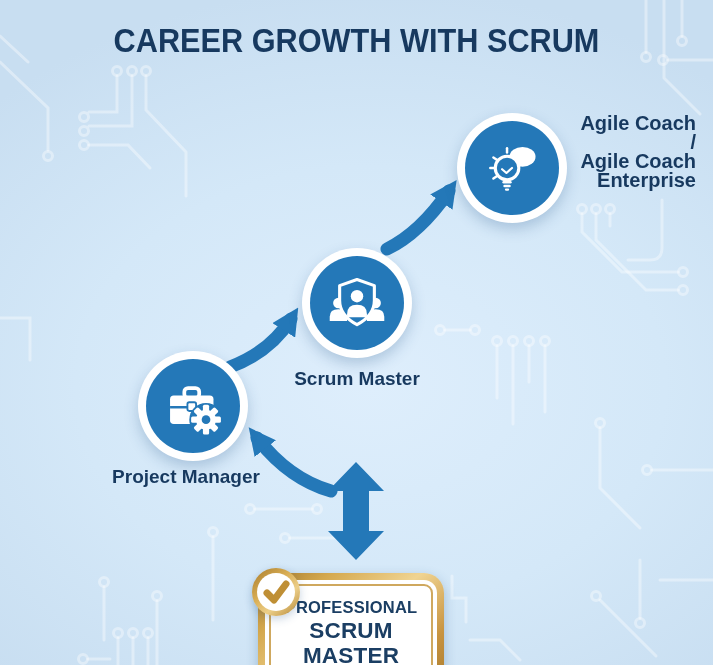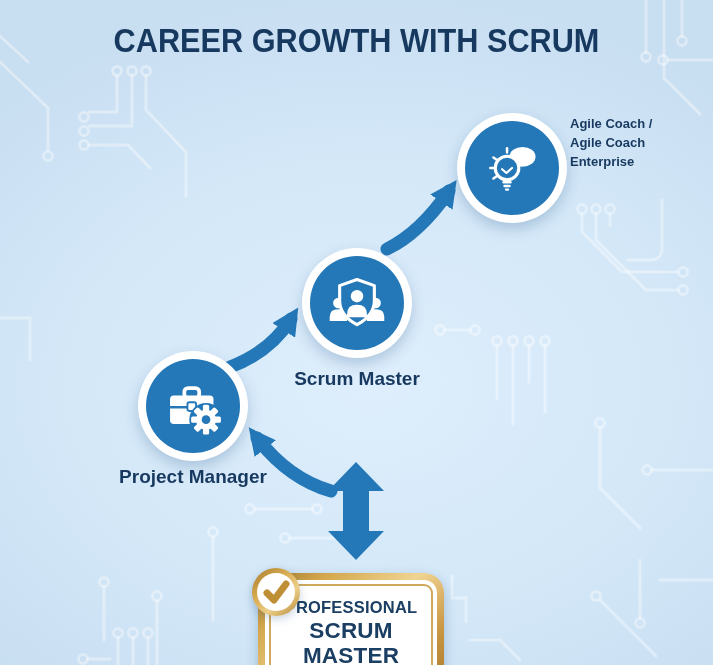--- a/index.html
+++ b/index.html
@@ -24,22 +24,22 @@
   }
   .disc{
     width:94px;height:94px;border-radius:50%;background:#2478b8;
     display:flex;align-items:center;justify-content:center;
   }
   .node-label{
     position:absolute;text-align:center;color:#17395f;font-weight:bold;
     font-size:19px;line-height:21px;
   }
   .coach-label{
-    position:absolute;left:570px;top:114px;width:126px;text-align:left;
-    color:#17395f;font-weight:bold;font-size:13px;line-height:19px;
+    position:absolute;left:570px;top:114px;width:126px;text-align:right;
+    color:#17395f;font-weight:bold;font-size:20px;line-height:19px;
   }
   
   .badge{
     position:absolute;left:258px;top:573px;width:186px;height:118px;
     border-radius:20px;padding:7px;box-sizing:border-box;
     background:linear-gradient(140deg,#9e742a 0%,#d4a84e 22%,#f0d492 50%,#c89440 78%,#a87a2e 100%);
     box-shadow:0 4px 12px rgba(35,85,135,.30);
   }
   .badge-mid{
     width:100%;height:100%;background:#ffffff;border-radius:13px;
@@ -236,21 +236,21 @@
               <rect x="-5" y="-24" width="10" height="12" rx="2.5" transform="rotate(270)"></rect>
               <rect x="-5" y="-24" width="10" height="12" rx="2.5" transform="rotate(315)"></rect>
               <circle r="16"></circle>
             </g>
             <circle r="7" fill="#2478b8"></circle>
           </g>
         </svg>
       </div>
     </div>
   </div>
-  <div class="node-label" style="left:103px;top:466px;width:180px;">Project Manager</div>
+  <div class="node-label" style="left:96px;top:466px;width:180px;">Project Manager</div>
 
   <div class="badge">
     <div class="badge-mid">
       <div class="badge-inner">
         <div class="badge-line1">PROFESSIONAL</div>
         <div class="badge-line2">SCRUM MASTER</div>
 
       </div>
     </div>
     <div class="check">

